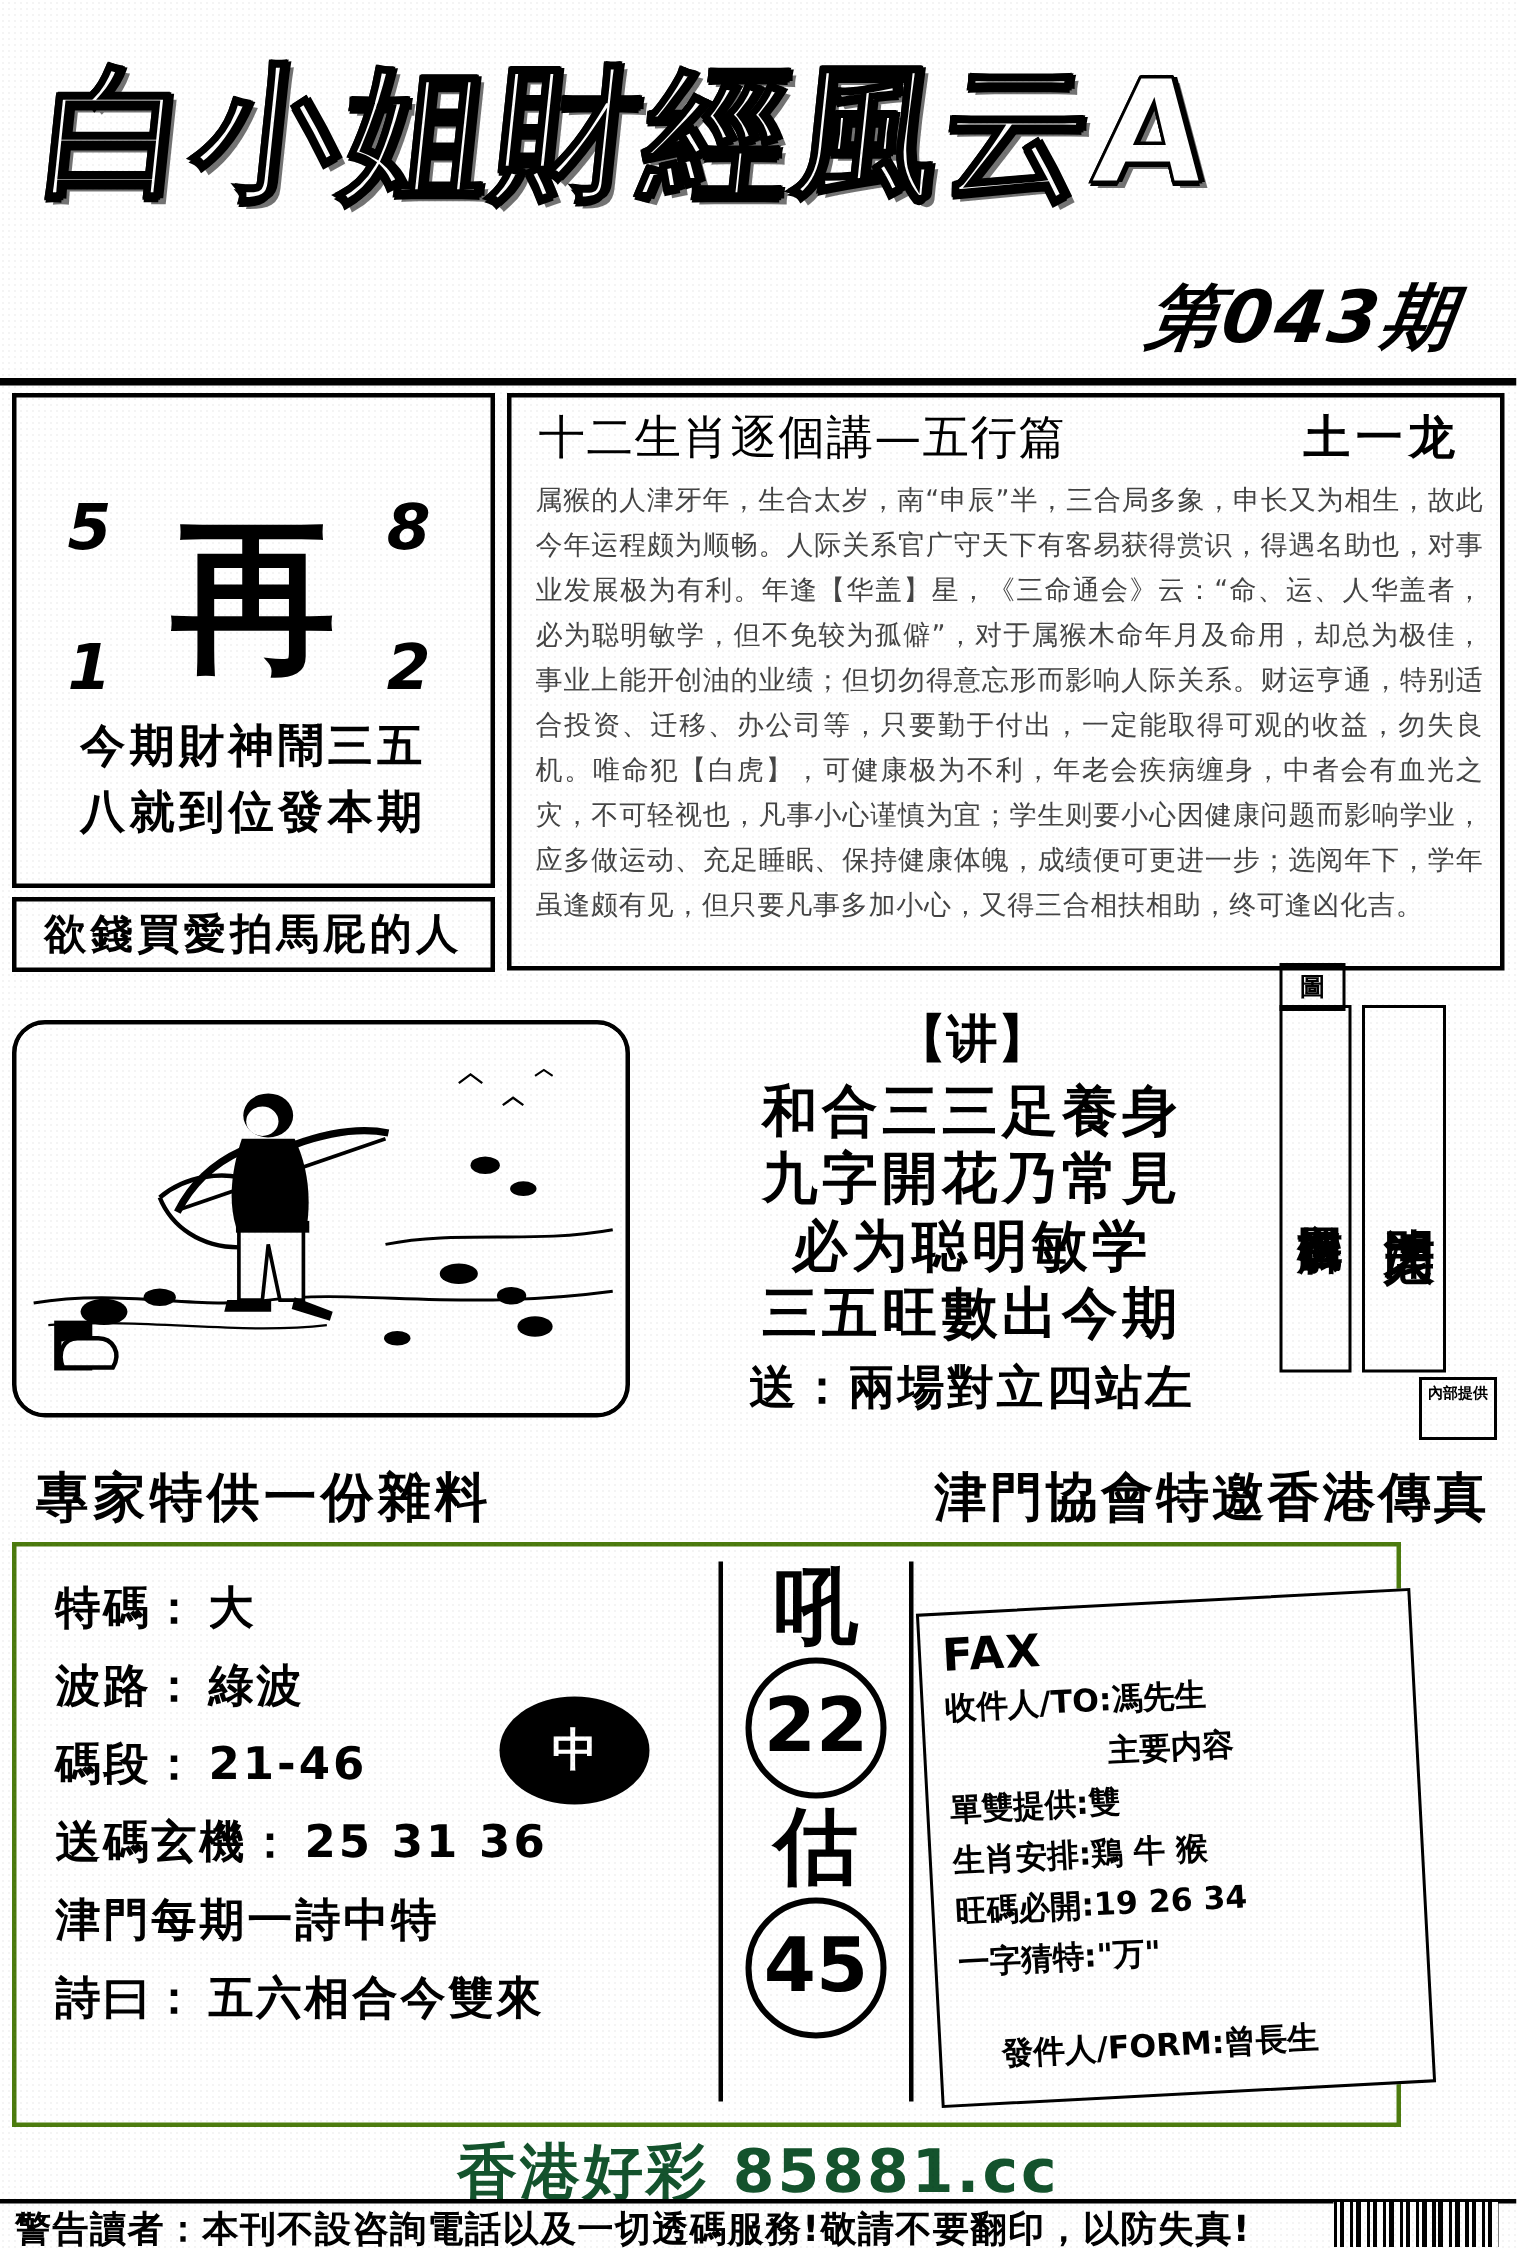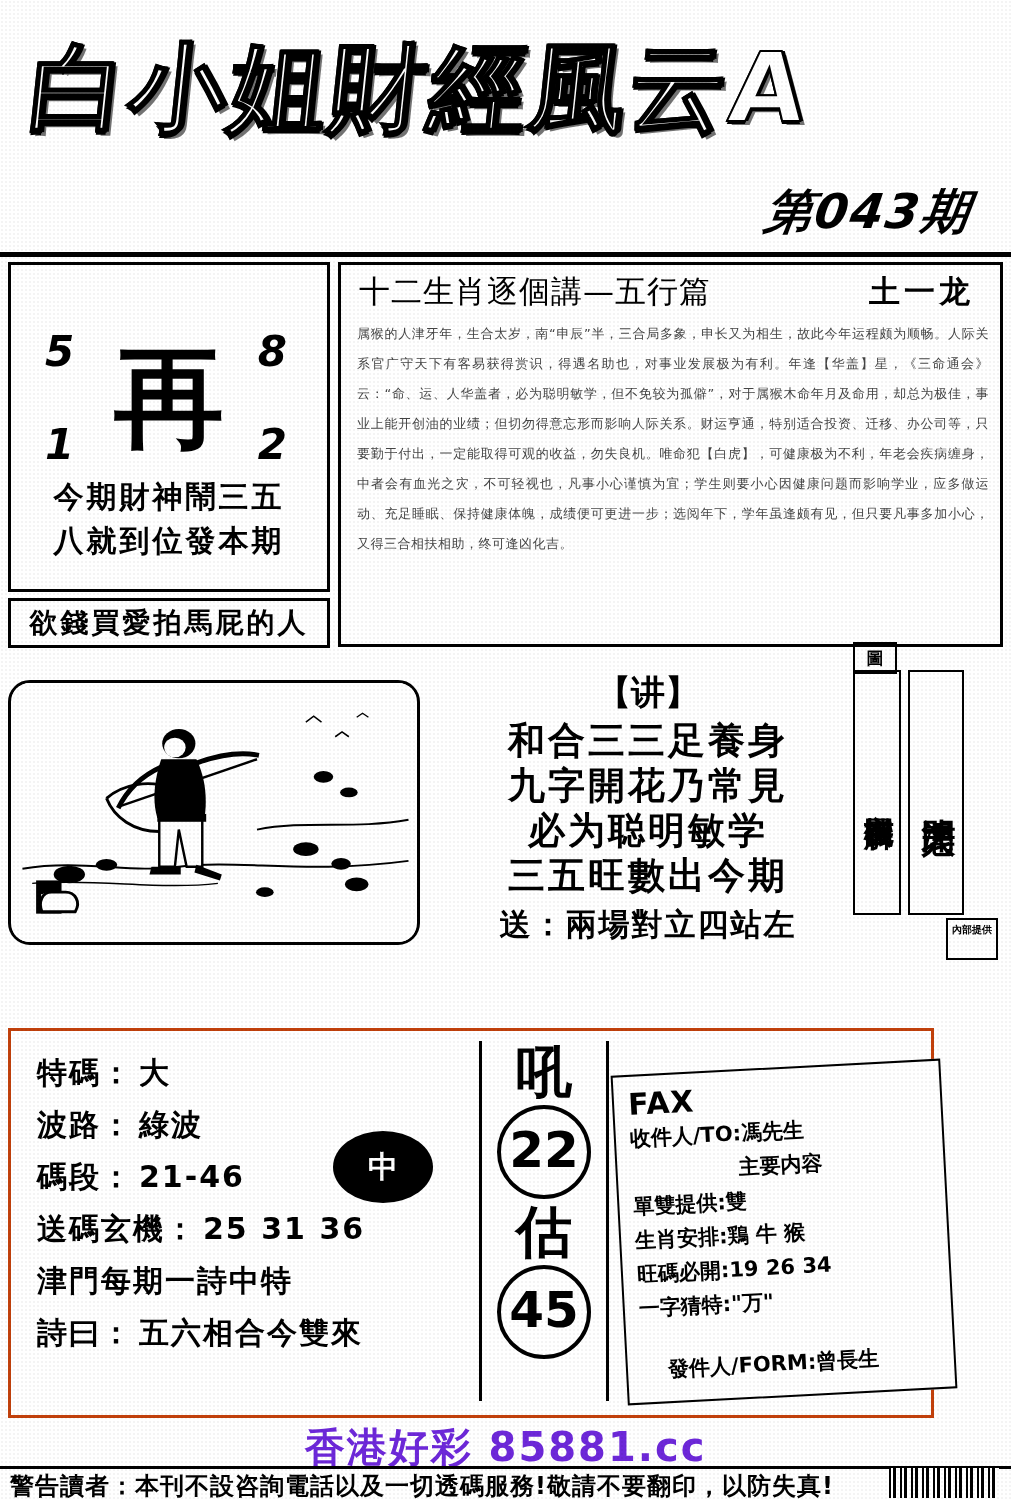--- a/index.html
+++ b/index.html
@@ -90,21 +90,21 @@
     position:absolute;left:0;top:6px;width:100%;height:44px;
   }
   .rb-head-main{
     position:absolute;left:18px;top:0;font-size:31px;font-weight:normal;letter-spacing:1px;
   }
   .rb-head-right{
     position:absolute;right:26px;top:0;font-size:31px;font-weight:bold;letter-spacing:4px;
   }
   .rb-body{
     position:absolute;left:16px;top:54px;width:632px;height:320px;
-    font-size:13px;line-height:30px;
+    font-size:18px;line-height:30px;
     text-align:justify;
     color:#2b2b2b;
     opacity:.88;
     letter-spacing:.5px;
   }
   
   .mid{
     position:absolute;left:8px;top:660px;width:995px;height:315px;
   }
   .pic-box{
@@ -153,21 +153,21 @@
     position:absolute;left:16px;top:0;font-size:35px;font-weight:bold;letter-spacing:3px;
     font-family:"DejaVu Serif", serif;
   }
   .banner-right{
     position:absolute;right:10px;top:0;font-size:35px;font-weight:bold;letter-spacing:2px;
     font-family:"DejaVu Serif", serif;
   }
   
   .bottom-box{
     position:absolute;left:8px;top:1028px;width:926px;height:390px;
-    border:3px solid #c2410c;box-sizing:border-box;
+    border:3px solid #4d7c0f;box-sizing:border-box;
   }
   .bb-list{
     position:absolute;left:26px;top:16px;width:440px;
   }
   .bb-row{
     font-size:30px;font-weight:bold;letter-spacing:2px;line-height:52px;
     white-space:nowrap;
   }
   .bb-row .val{margin-left:6px;}
   .emblem{
@@ -208,21 +208,21 @@
   .fax-from{
     position:absolute;left:40px;bottom:18px;font-size:21px;font-weight:bold;
   }
   
   .footer-watermark{
     position:absolute;left:0;top:1420px;width:1011px;height:46px;
     text-align:center;
   }
   .wm-text{
     display:inline-block;font-size:40px;font-weight:bold;letter-spacing:2px;
-    color:#6d28d9;
+    color:#14532d;
   }
   .footer-rule{
     position:absolute;left:0;top:1466px;width:1011px;height:3px;background:#000;
   }
   .footer-note{
     position:absolute;left:10px;top:1470px;width:860px;
     font-size:24px;font-weight:bold;letter-spacing:1px;white-space:nowrap;
   }
   .barcode{
     position:absolute;right:12px;top:1468px;width:110px;height:30px;
@@ -329,20 +329,24 @@
       <div class="verse-line">三五旺數出今期</div>
       <div class="verse-send">送：兩場對立四站左</div>
     </div>
 
     <div class="sv-stamp">圖</div>
     <div class="side-vert sv1">玄機圖解</div>
     <div class="side-vert sv2">津門老人</div>
     <div class="sv-note">內部提供</div>
   </div>
 
+  <div class="banner">
+    <div class="banner-left">專家特供一份雜料</div>
+    <div class="banner-right">津門協會特邀香港傳真</div>
+  </div>
 
   <div class="bottom-box">
 
     <div class="bb-list">
       <div class="bb-row"><span>特碼：</span><span class="val">大</span></div>
       <div class="bb-row"><span>波路：</span><span class="val">綠波</span></div>
       <div class="bb-row"><span>碼段：</span><span class="val">21-46</span></div>
       <div class="bb-row"><span>送碼玄機：</span><span class="val">25 31 36</span></div>
       <div class="bb-row"><span>津門每期一詩中特</span><span class="val"></span></div>
       <div class="bb-row"><span>詩曰：</span><span class="val">五六相合今雙來</span></div>

